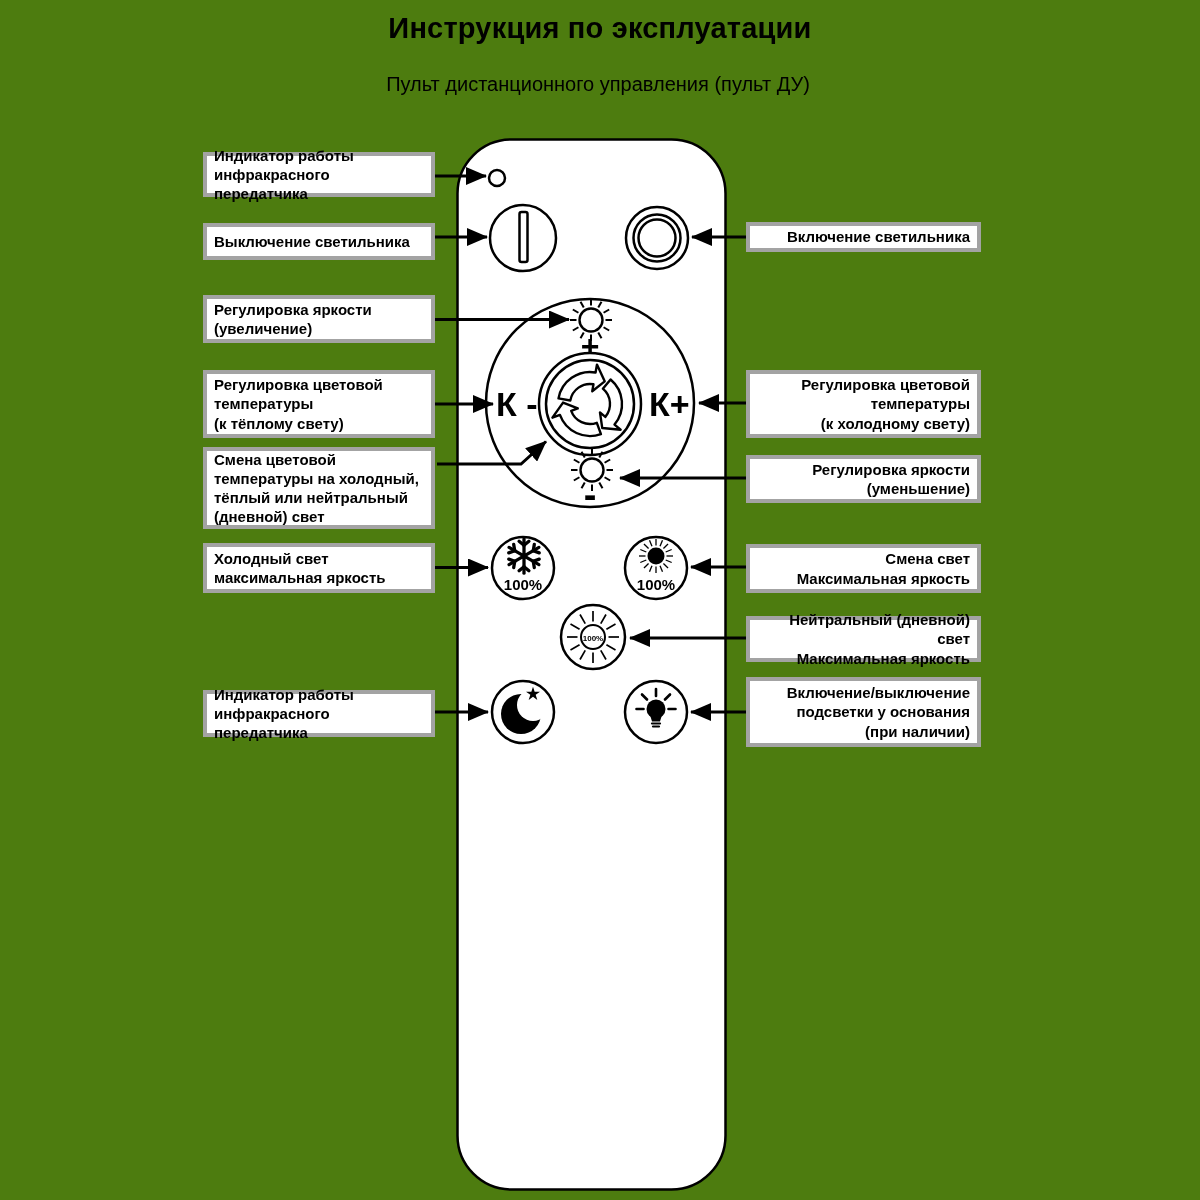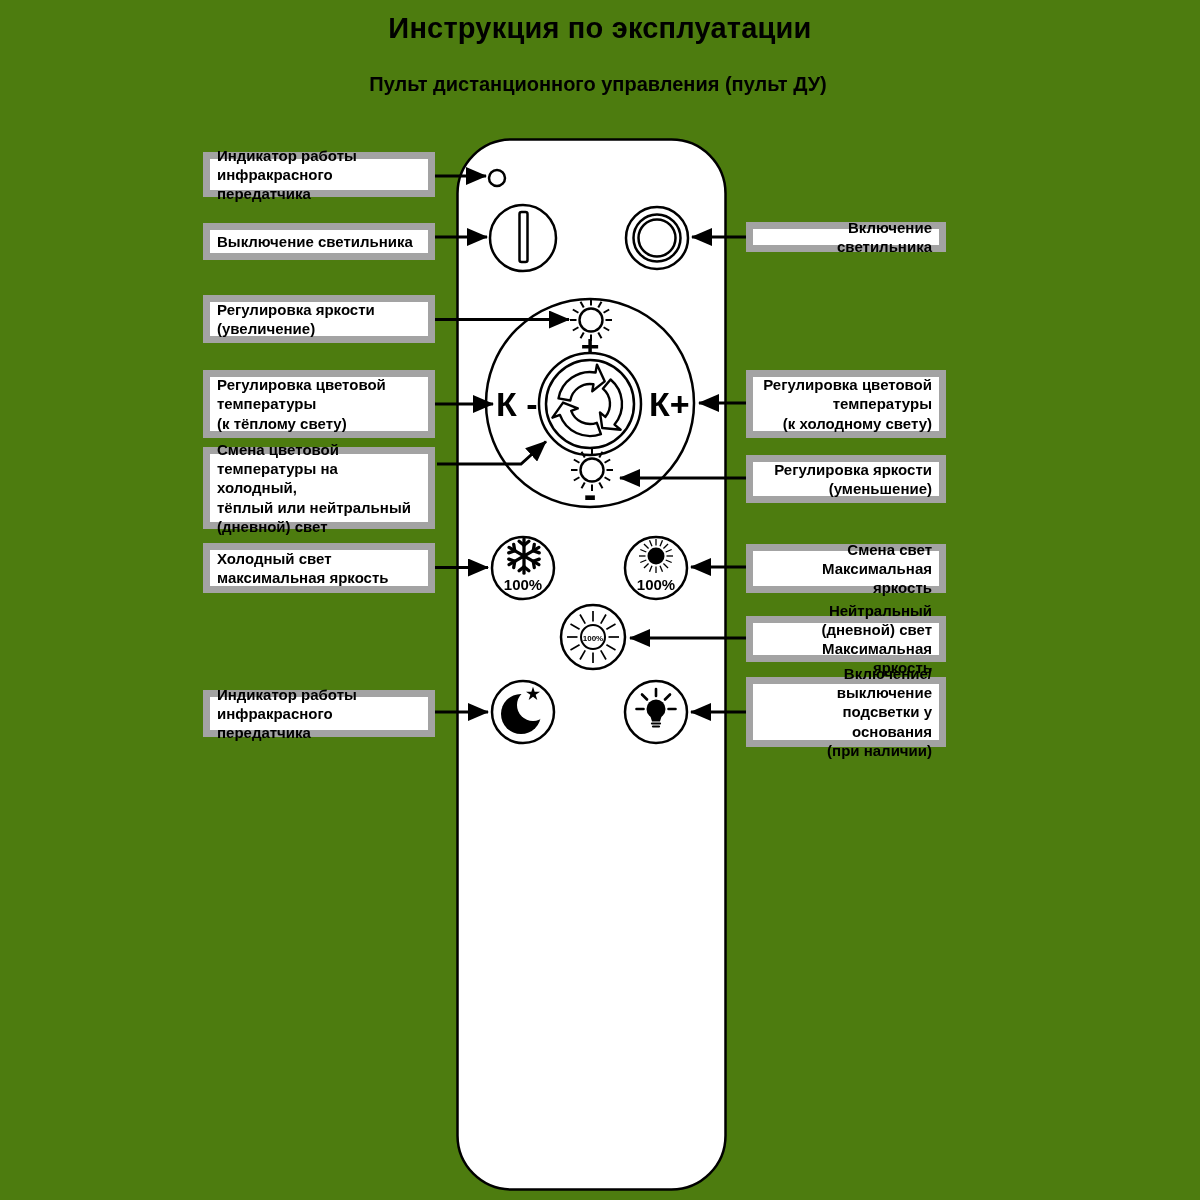--- a/index.html
+++ b/index.html
@@ -1,29 +1,29 @@
 <!DOCTYPE html>
 <html><head>
 <meta charset="utf-8">
 <style>
   html,body{margin:0;padding:0;background:#fff;}
   .canvas{position:relative;width:1200px;height:1200px;background:#4d7c0f;
           font-family:"Liberation Sans",sans-serif;color:#000;overflow:hidden;}
   .title{position:absolute;left:0;top:12px;width:1200px;text-align:center;
          font-size:29px;font-weight:bold;letter-spacing:.2px;}
   .subtitle{position:absolute;left:0;top:73px;width:1196px;text-align:center;
-            font-size:20px;font-weight:bold;}
+            font-size:20px;font-weight:normal;}
   .diagram-svg{position:absolute;left:0;top:0;}
-  .label-box{position:absolute;border:7px solid #a3a3a3;background:#fff;
+  .label-box{position:absolute;border:4px solid #a3a3a3;background:#fff;
              display:flex;align-items:center;box-sizing:border-box;
              font-size:15px;font-weight:bold;line-height:1.28;}
   .label-box span{display:block;width:100%;white-space:pre-line;padding:2px 7px;}
   .left-col{left:203px;width:232px;}
   .left-col span{text-align:left;}
-  .right-col{left:746px;width:200px;}
+  .right-col{left:746px;width:235px;}
   .right-col span{text-align:right;}
   svg text{font-family:"Liberation Sans",sans-serif;font-weight:bold;fill:#000;}
   .stroke{fill:#fff;stroke:#000;stroke-width:2.5;}
   .conn{stroke:#000;stroke-width:3;fill:none;}
 </style>
 </head>
 <body>
 
 <div class="canvas">
 

